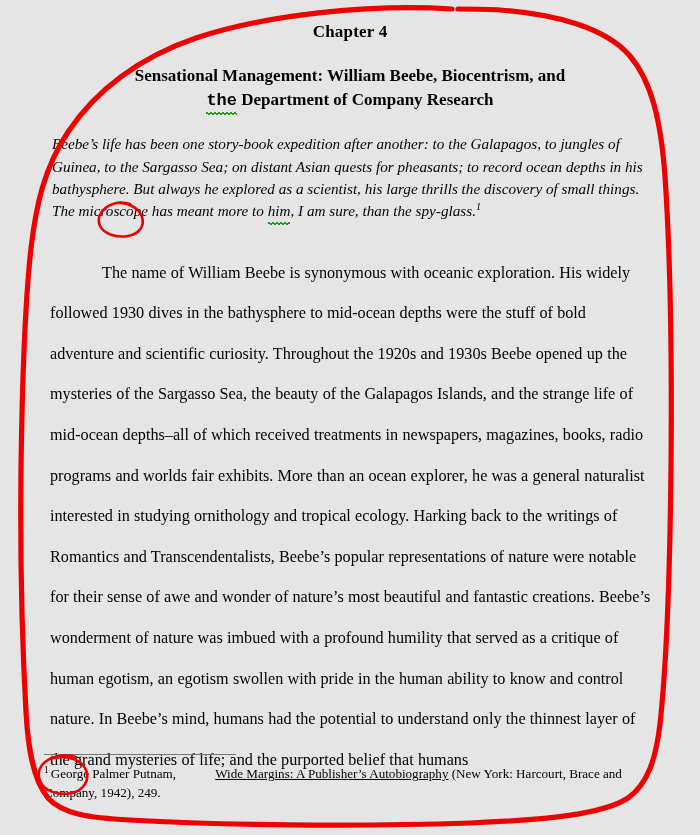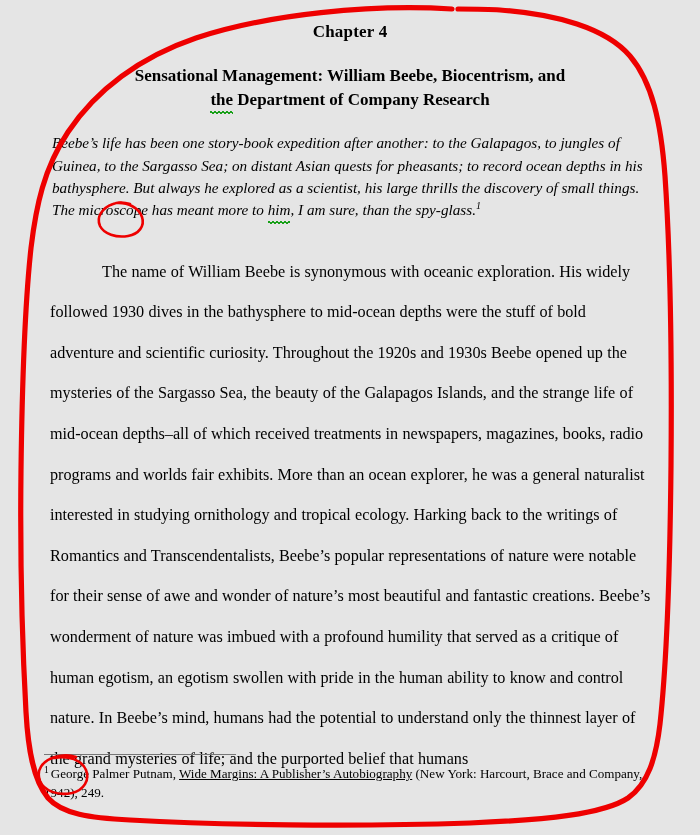--- a/index.html
+++ b/index.html
@@ -40,20 +40,21 @@
     text-align: center;
     font-weight: bold;
     font-size: 17px;
     line-height: 1.42;
     margin: 9px 0 20px 0;
     padding: 0 8px;
   }
   .title-line-2 .grammar {
     position: relative;
     display: inline-block;
+    font-family: Liberation Mono, monospace;
   }
   
   .grammar {
     position: relative;
     display: inline-block;
   }
   .grammar::after {
     content: "";
     position: absolute;
     left: 0;
@@ -111,20 +112,21 @@
     line-height: 1.46;
     margin: 0;
   }
   .footnote-text .fn-num {
     font-size: 9.5px;
     vertical-align: super;
     margin-right: 2px;
   }
   .book-title {
     text-decoration: underline;
+    margin-left: 36px;
   }
   
   #annotation {
     position: absolute;
     left: 0;
     top: 0;
     width: 700px;
     height: 835px;
     pointer-events: none;
   }

